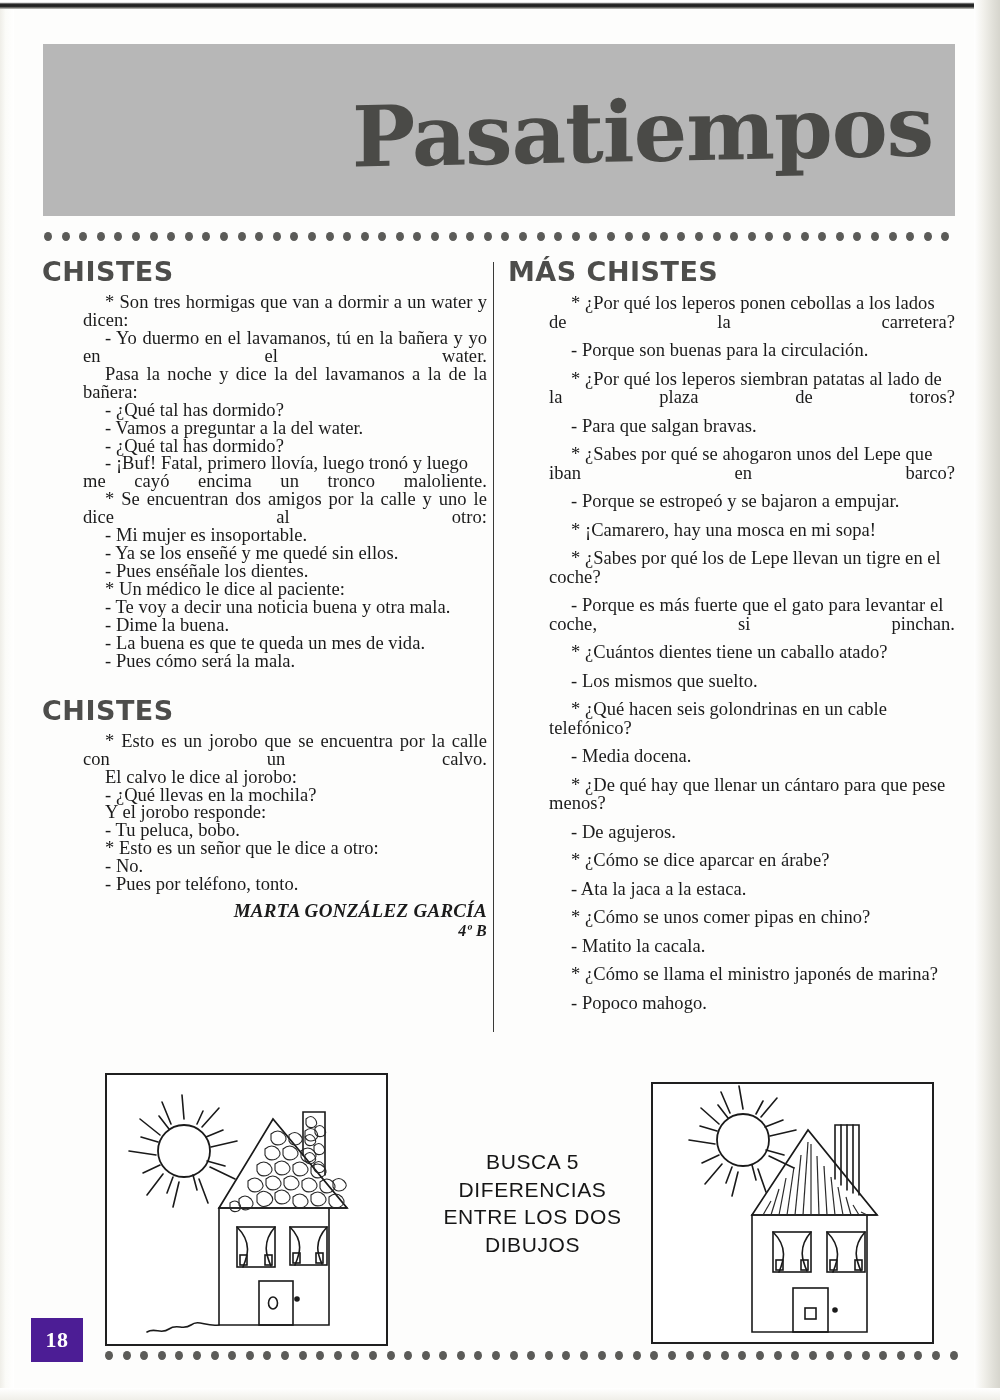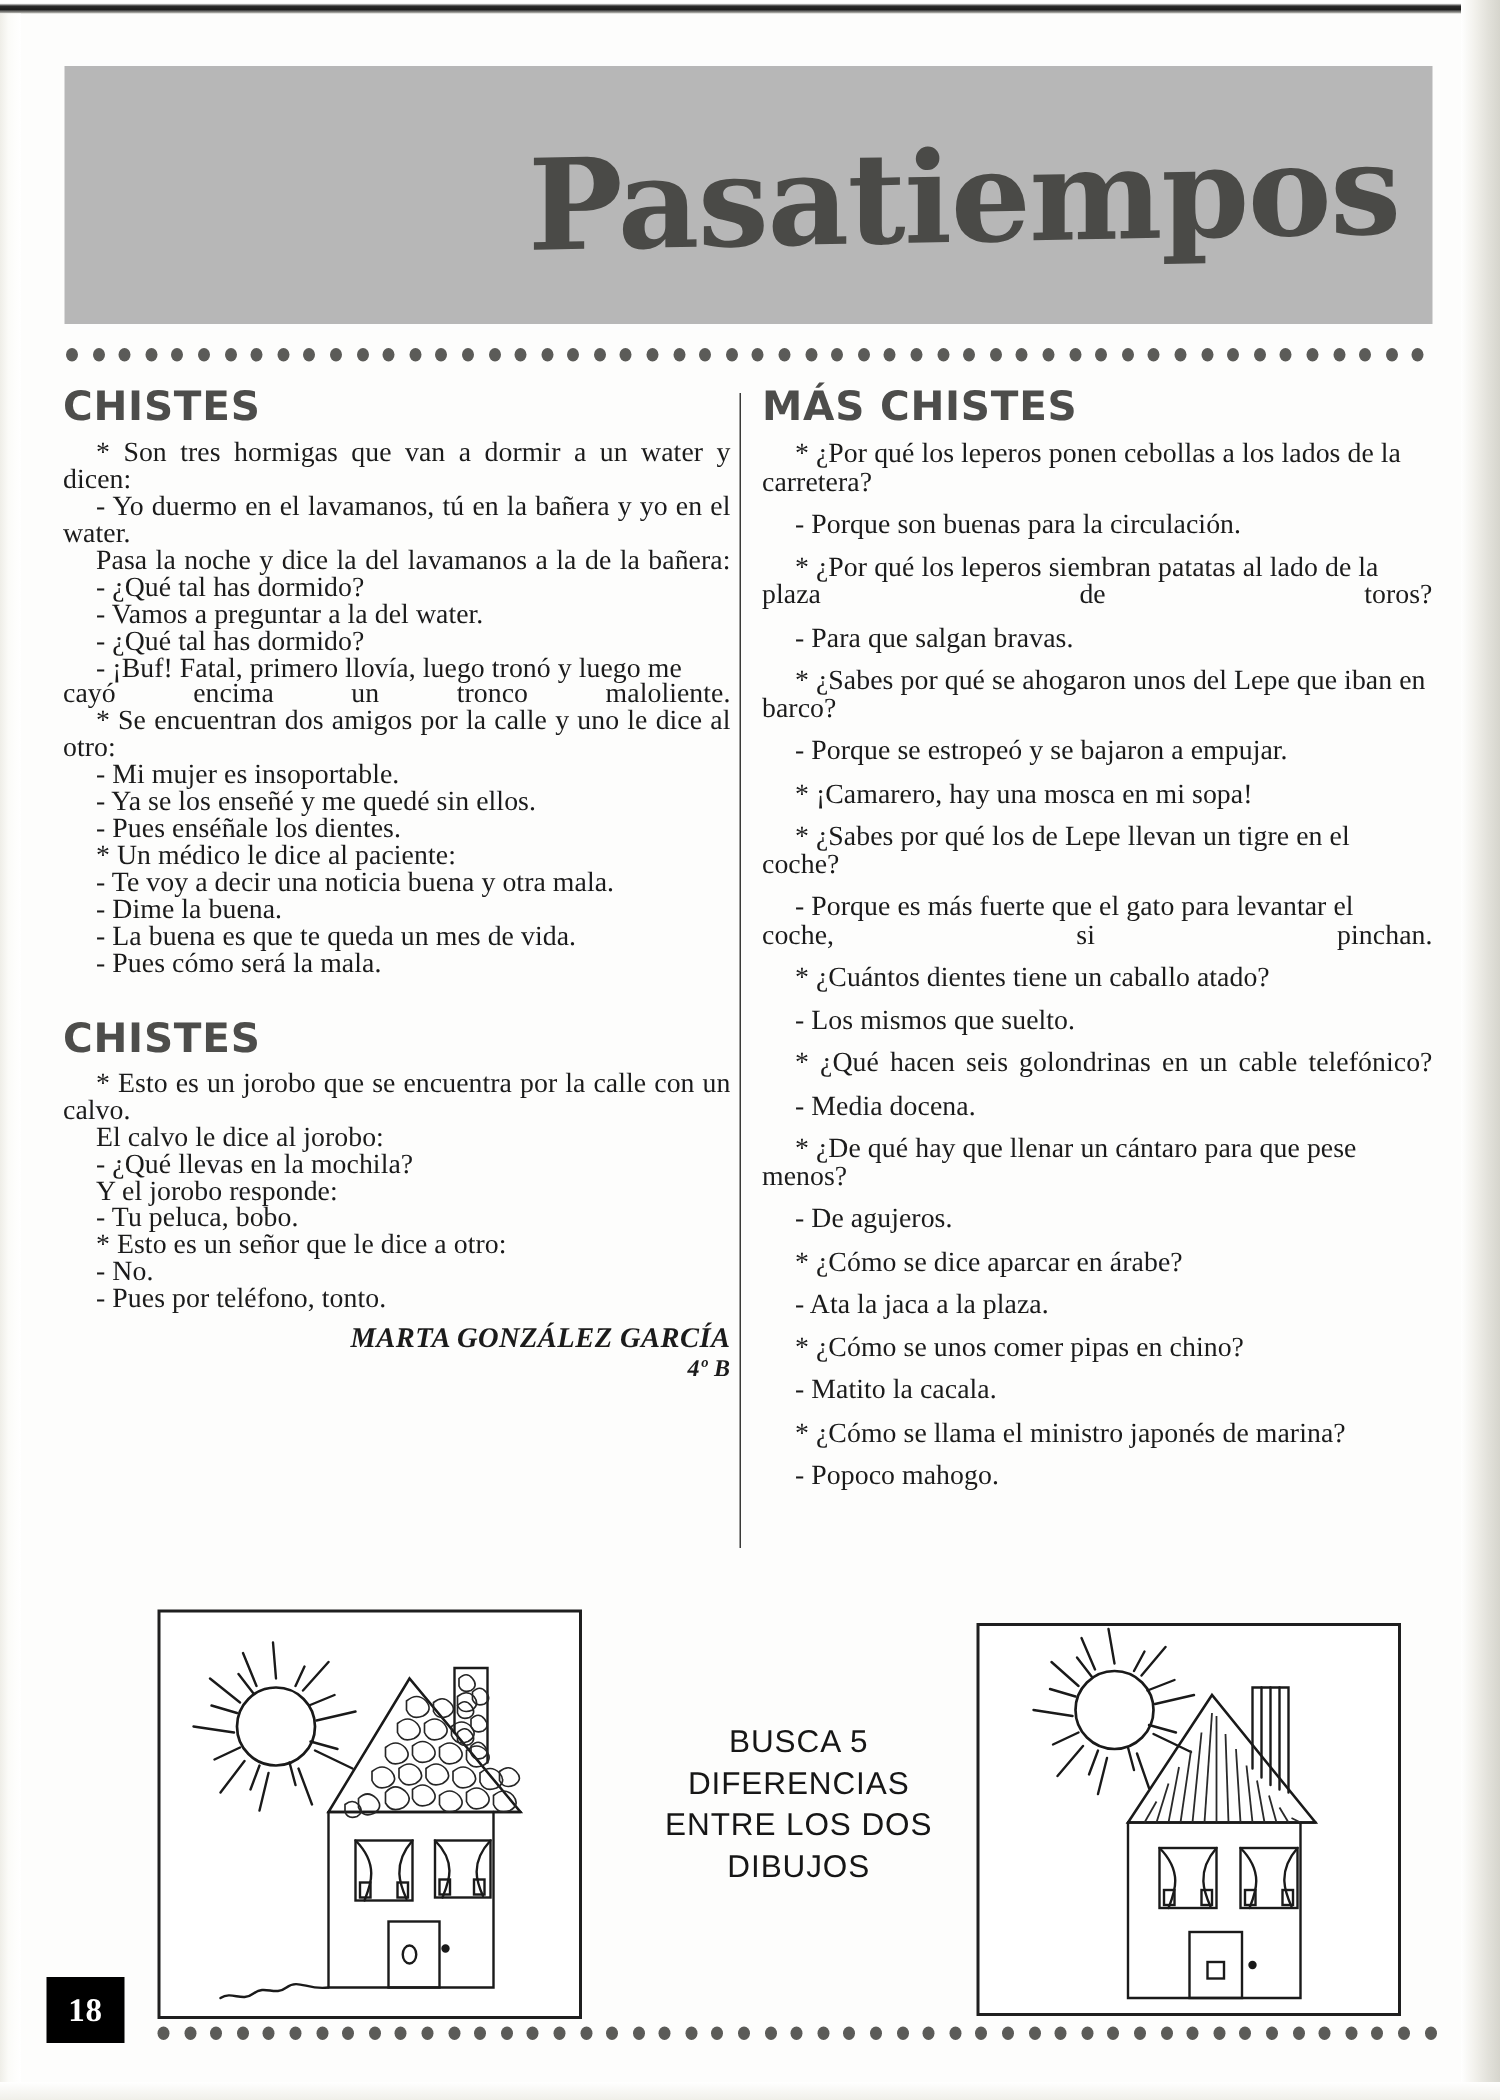--- a/index.html
+++ b/index.html
@@ -69,21 +69,21 @@
     font-size:18.5px;
     line-height:0.97;
     letter-spacing:0.05px;
   }
   .col-left .joke-block{margin-bottom:0;}
   .col-left .joke-block.para-gap{margin-top:17px;}
   .col-left .joke-block + .joke-block{margin-top:0;}
 
   .col-right .joke-block{margin-bottom:10px;line-height:1.0;}
 
-  .jl{display:block;text-align:justify;text-indent:22px;}
+  .jl{display:block;text-align:justify;text-indent:22px;margin-left:41px;}
   .jl:last-child{text-align:left;}
   .jl.forcejust{text-align-last:justify;}
 
   .byline{
     margin-top:6px;
     text-align:right;
     font-weight:bold;
     font-style:italic;
     font-size:19px;
     line-height:1.15;
@@ -104,21 +104,21 @@
     font-family:"Liberation Sans", sans-serif;
     font-size:21px;
     line-height:1.32;
     letter-spacing:0.6px;
     color:#161616;
   }
 
   
   .page-number{
     position:absolute;left:31px;top:1318px;width:52px;height:44px;
-    background:#000000;
+    background:#4c1d95;
     color:#ffffff;
     font-family:"Liberation Serif", serif;
     font-weight:bold;
     font-size:22px;
     display:flex;align-items:center;justify-content:center;
     letter-spacing:0.5px;
   }
 </style>
 </head>
 <body>
@@ -276,21 +276,21 @@
         <p class="joke-block">
           <span class="jl forcejust">* ¿De qué hay que llenar un cántaro para que pese menos?</span>
         </p>
         <p class="joke-block">
           <span class="jl">- De agujeros.</span>
         </p>
         <p class="joke-block">
           <span class="jl">* ¿Cómo se dice aparcar en árabe?</span>
         </p>
         <p class="joke-block">
-          <span class="jl">- Ata la jaca a la plaza.</span>
+          <span class="jl">- Ata la jaca a la estaca.</span>
         </p>
         <p class="joke-block">
           <span class="jl">* ¿Cómo se unos comer pipas en chino?</span>
         </p>
         <p class="joke-block">
           <span class="jl">- Matito la cacala.</span>
         </p>
         <p class="joke-block">
           <span class="jl">* ¿Cómo se llama el ministro japonés de marina?</span>
         </p>

